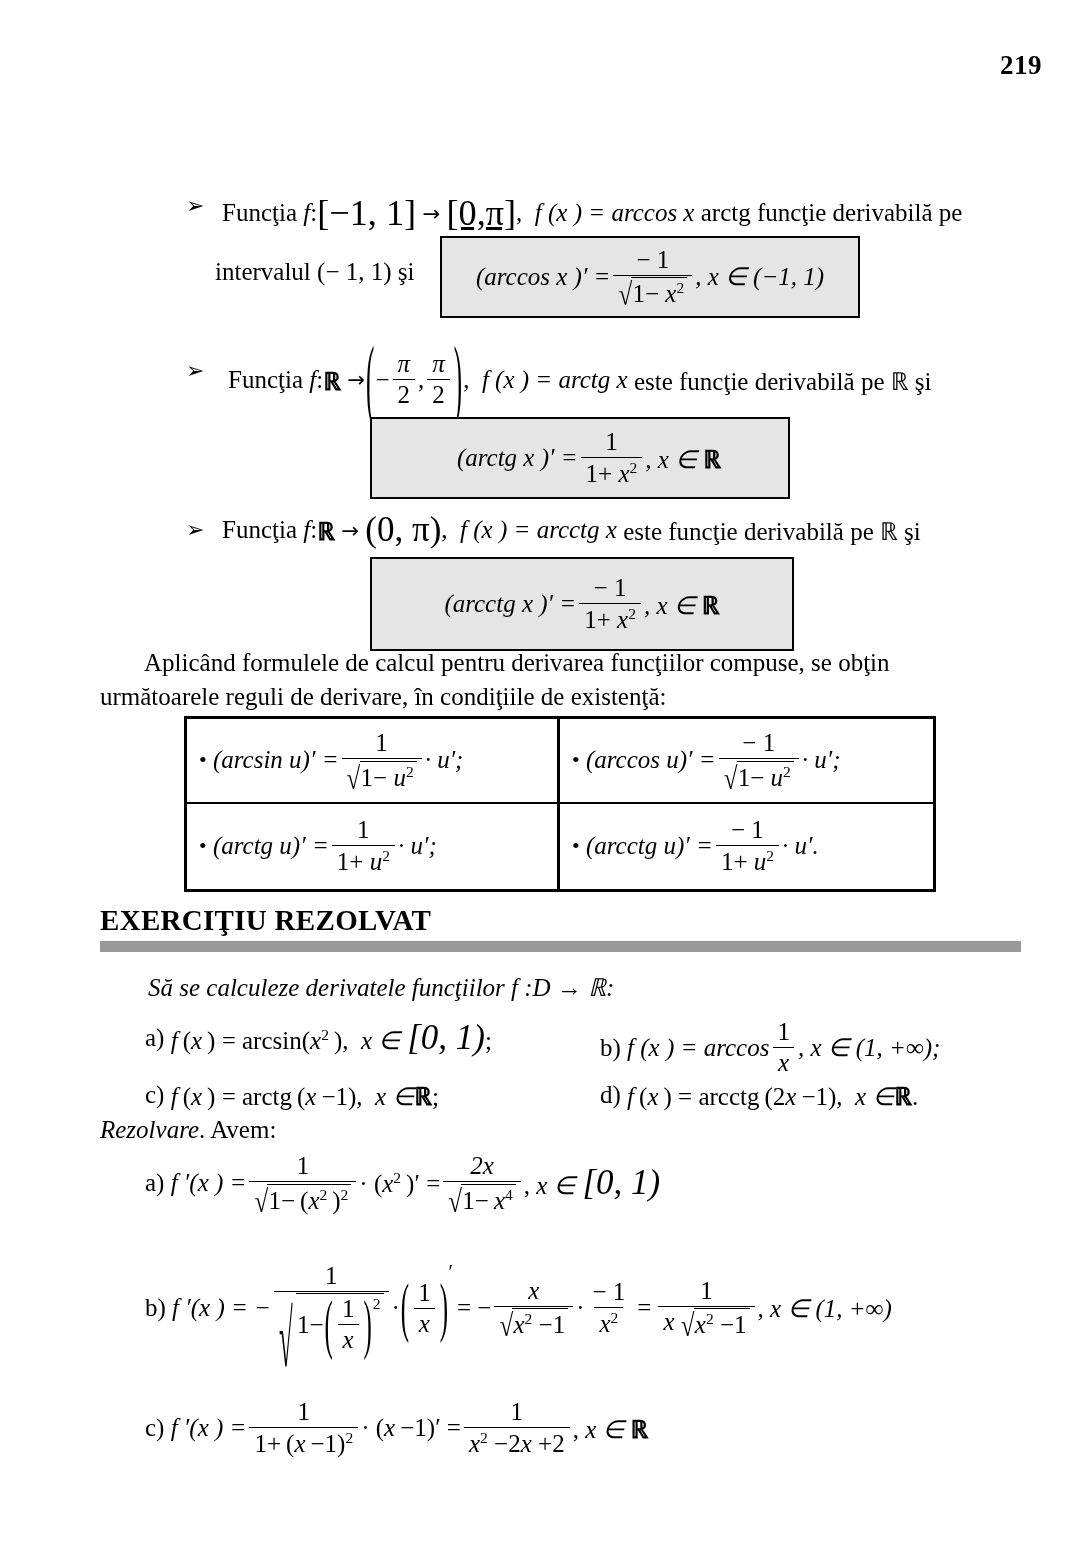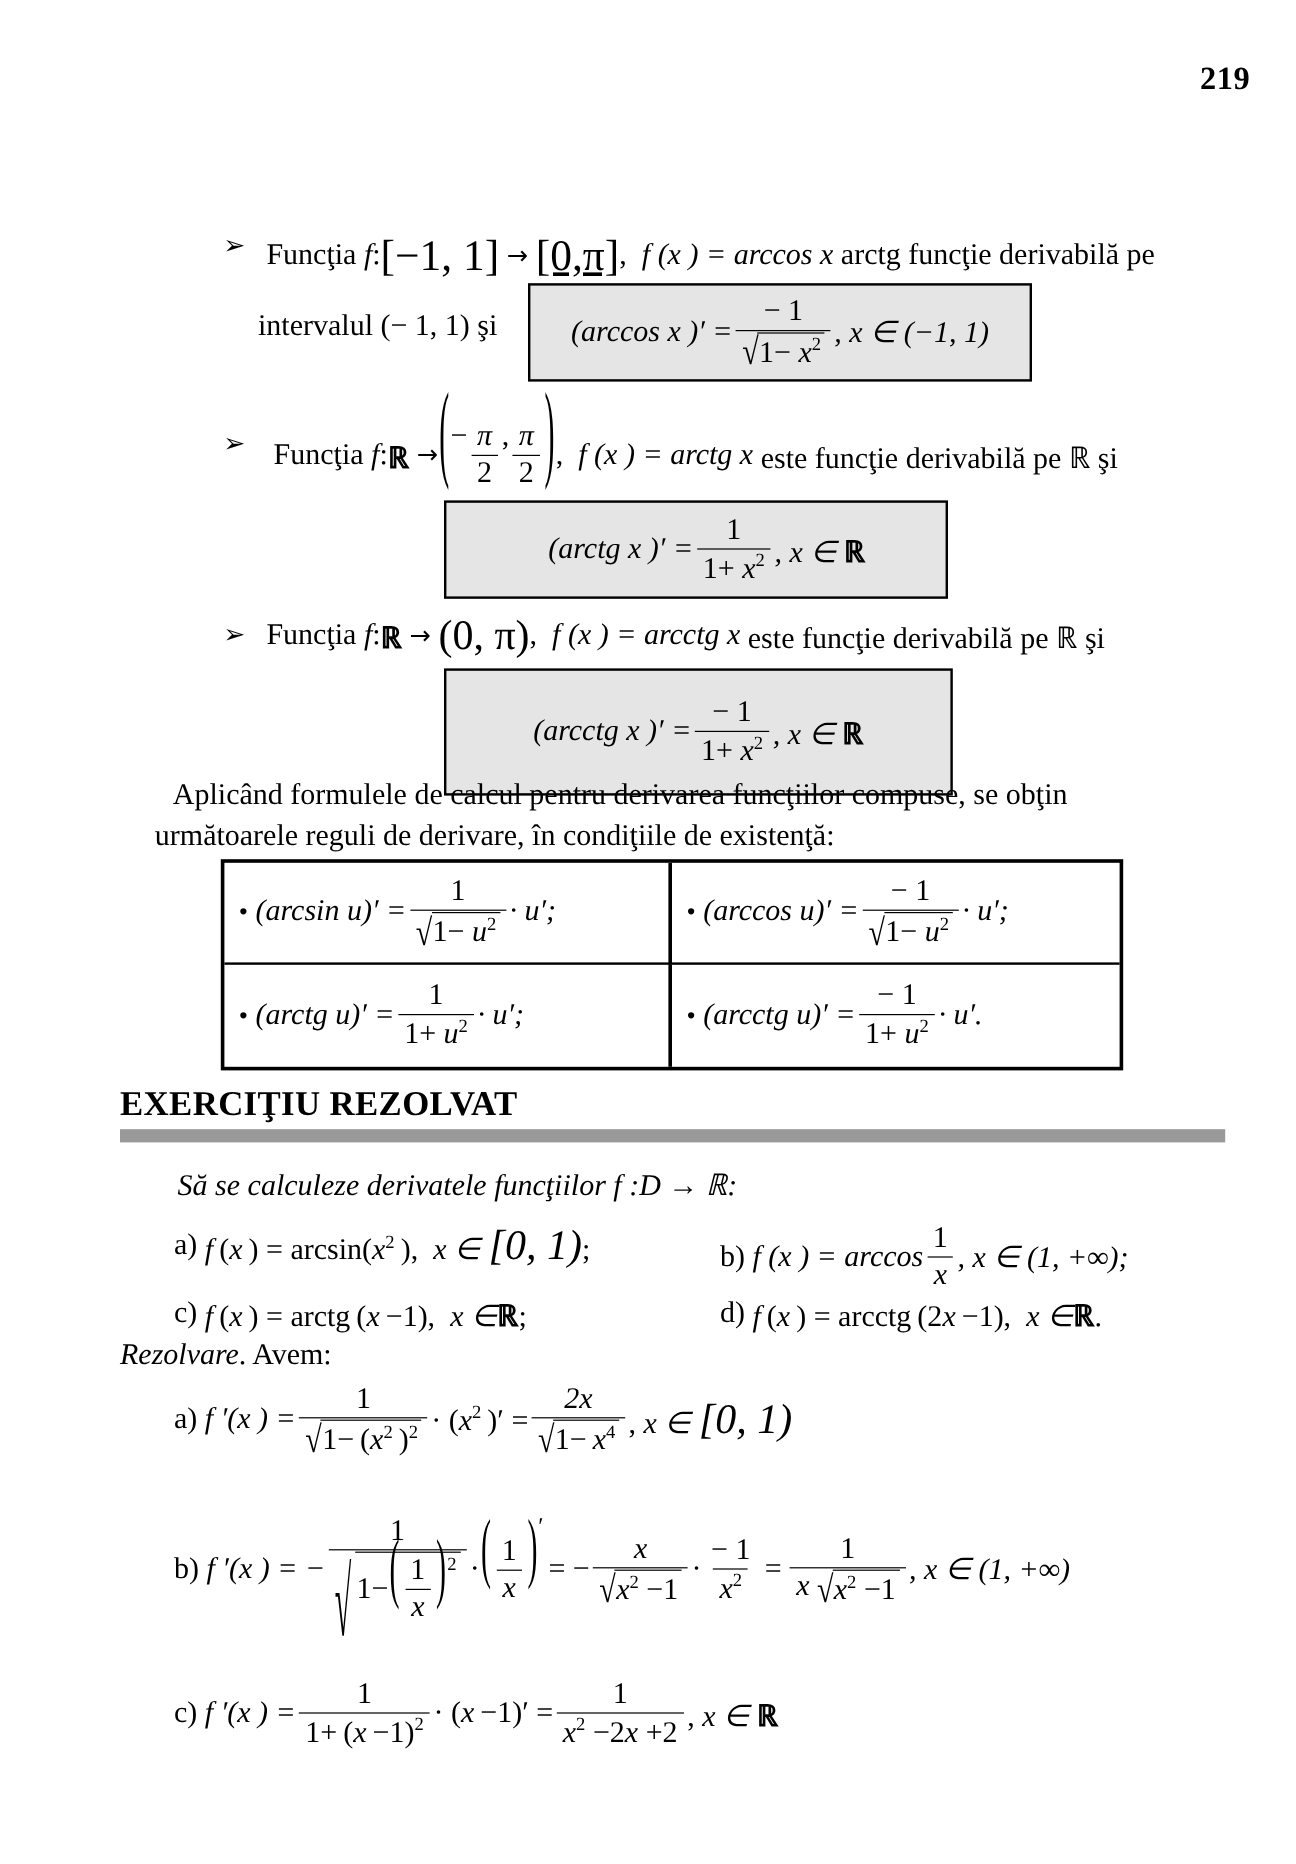--- a/index.html
+++ b/index.html
@@ -38,21 +38,21 @@
   .sqrt { display:inline-flex; align-items:stretch; vertical-align:middle; }
   .sqrt > .radical { position:relative; width:13px; margin-right:0px;
       display:flex; align-items:flex-end; }
   .sqrt > .radical > .rad-glyph {
       font-size:1em; line-height:1; transform:scaleY(1.25) translateY(-1px);
       display:inline-block;
   }
   .sqrt > .rad-body { border-top:1.6px solid #000; padding:1px 3px 0 1px; }
 
   
-  .bigparen { display:inline-flex; align-items:flex-start; }
+  .bigparen { display:inline-flex; align-items:center; }
   .bigparen > .pl, .bigparen > .pr {
       font-size:1em; transform:scaleY(2.6); display:inline-block;
       font-style:normal; margin:0 1px;
   }
   .bigparen.tall > .pl, .bigparen.tall > .pr { transform:scaleY(3.6); }
 
   
   .boxed { border:2.2px solid #000; display:inline-flex; align-items:center;
            justify-content:center; background:#e5e5e5; box-sizing:border-box; }
 
@@ -179,35 +179,35 @@
     <span>&nbsp;</span>
     <span style="font-family:'DejaVu Sans',sans-serif; font-size:0.85em;">→</span>
     <span>&nbsp;</span>
     <span style="font-size:1.4em;">(0, π)</span>
     <span>,&nbsp;&nbsp;</span>
     <span class="it">f (x ) = arcctg x</span>
     <span>&nbsp;</span>
     <span>este funcţie derivabilă pe ℝ şi</span>
   </div>
 
-  <div class="abs boxed" style="left:370px; top:557px; width:424px; height:106px;">
+  <div class="abs boxed" style="left:370px; top:557px; width:424px; height:94px;">
     <span class="m">
       <span class="it">(arcctg x )′ =</span>
       <span class="frac">
         <span class="num rm">− 1</span>
         <span class="den">
           <span class="rm">1+&nbsp;</span><span class="it">x</span><span class="sup-rm">2</span>
         </span>
       </span>
       <span class="it">,&nbsp;<span class="it">x</span>&nbsp;∈&nbsp;<span class="rm" style="font-weight:bold;">ℝ</span></span>
     </span>
   </div>
 
   <div class="abs body-text" style="left:144px; top:646px;">Aplicând formulele de calcul pentru derivarea funcţiilor compuse, se obţin</div>
-  <div class="abs body-text" style="left:100px; top:680px;margin-left:29px;">următoarele reguli de derivare, în condiţiile de existenţă:</div>
+  <div class="abs body-text" style="left:100px; top:680px;">următoarele reguli de derivare, în condiţiile de existenţă:</div>
 
   <div class="rules-table" style="left:184px; top:716px; width:752px; height:176px;">
 
     <div class="rules-cell b-right b-bottom">
       <span class="m">
         <span class="dotbullet">•</span>
         <span>&nbsp;</span>
         <span class="it">(arcsin u)′ =</span>
         <span class="frac">
           <span class="num rm">1</span>

